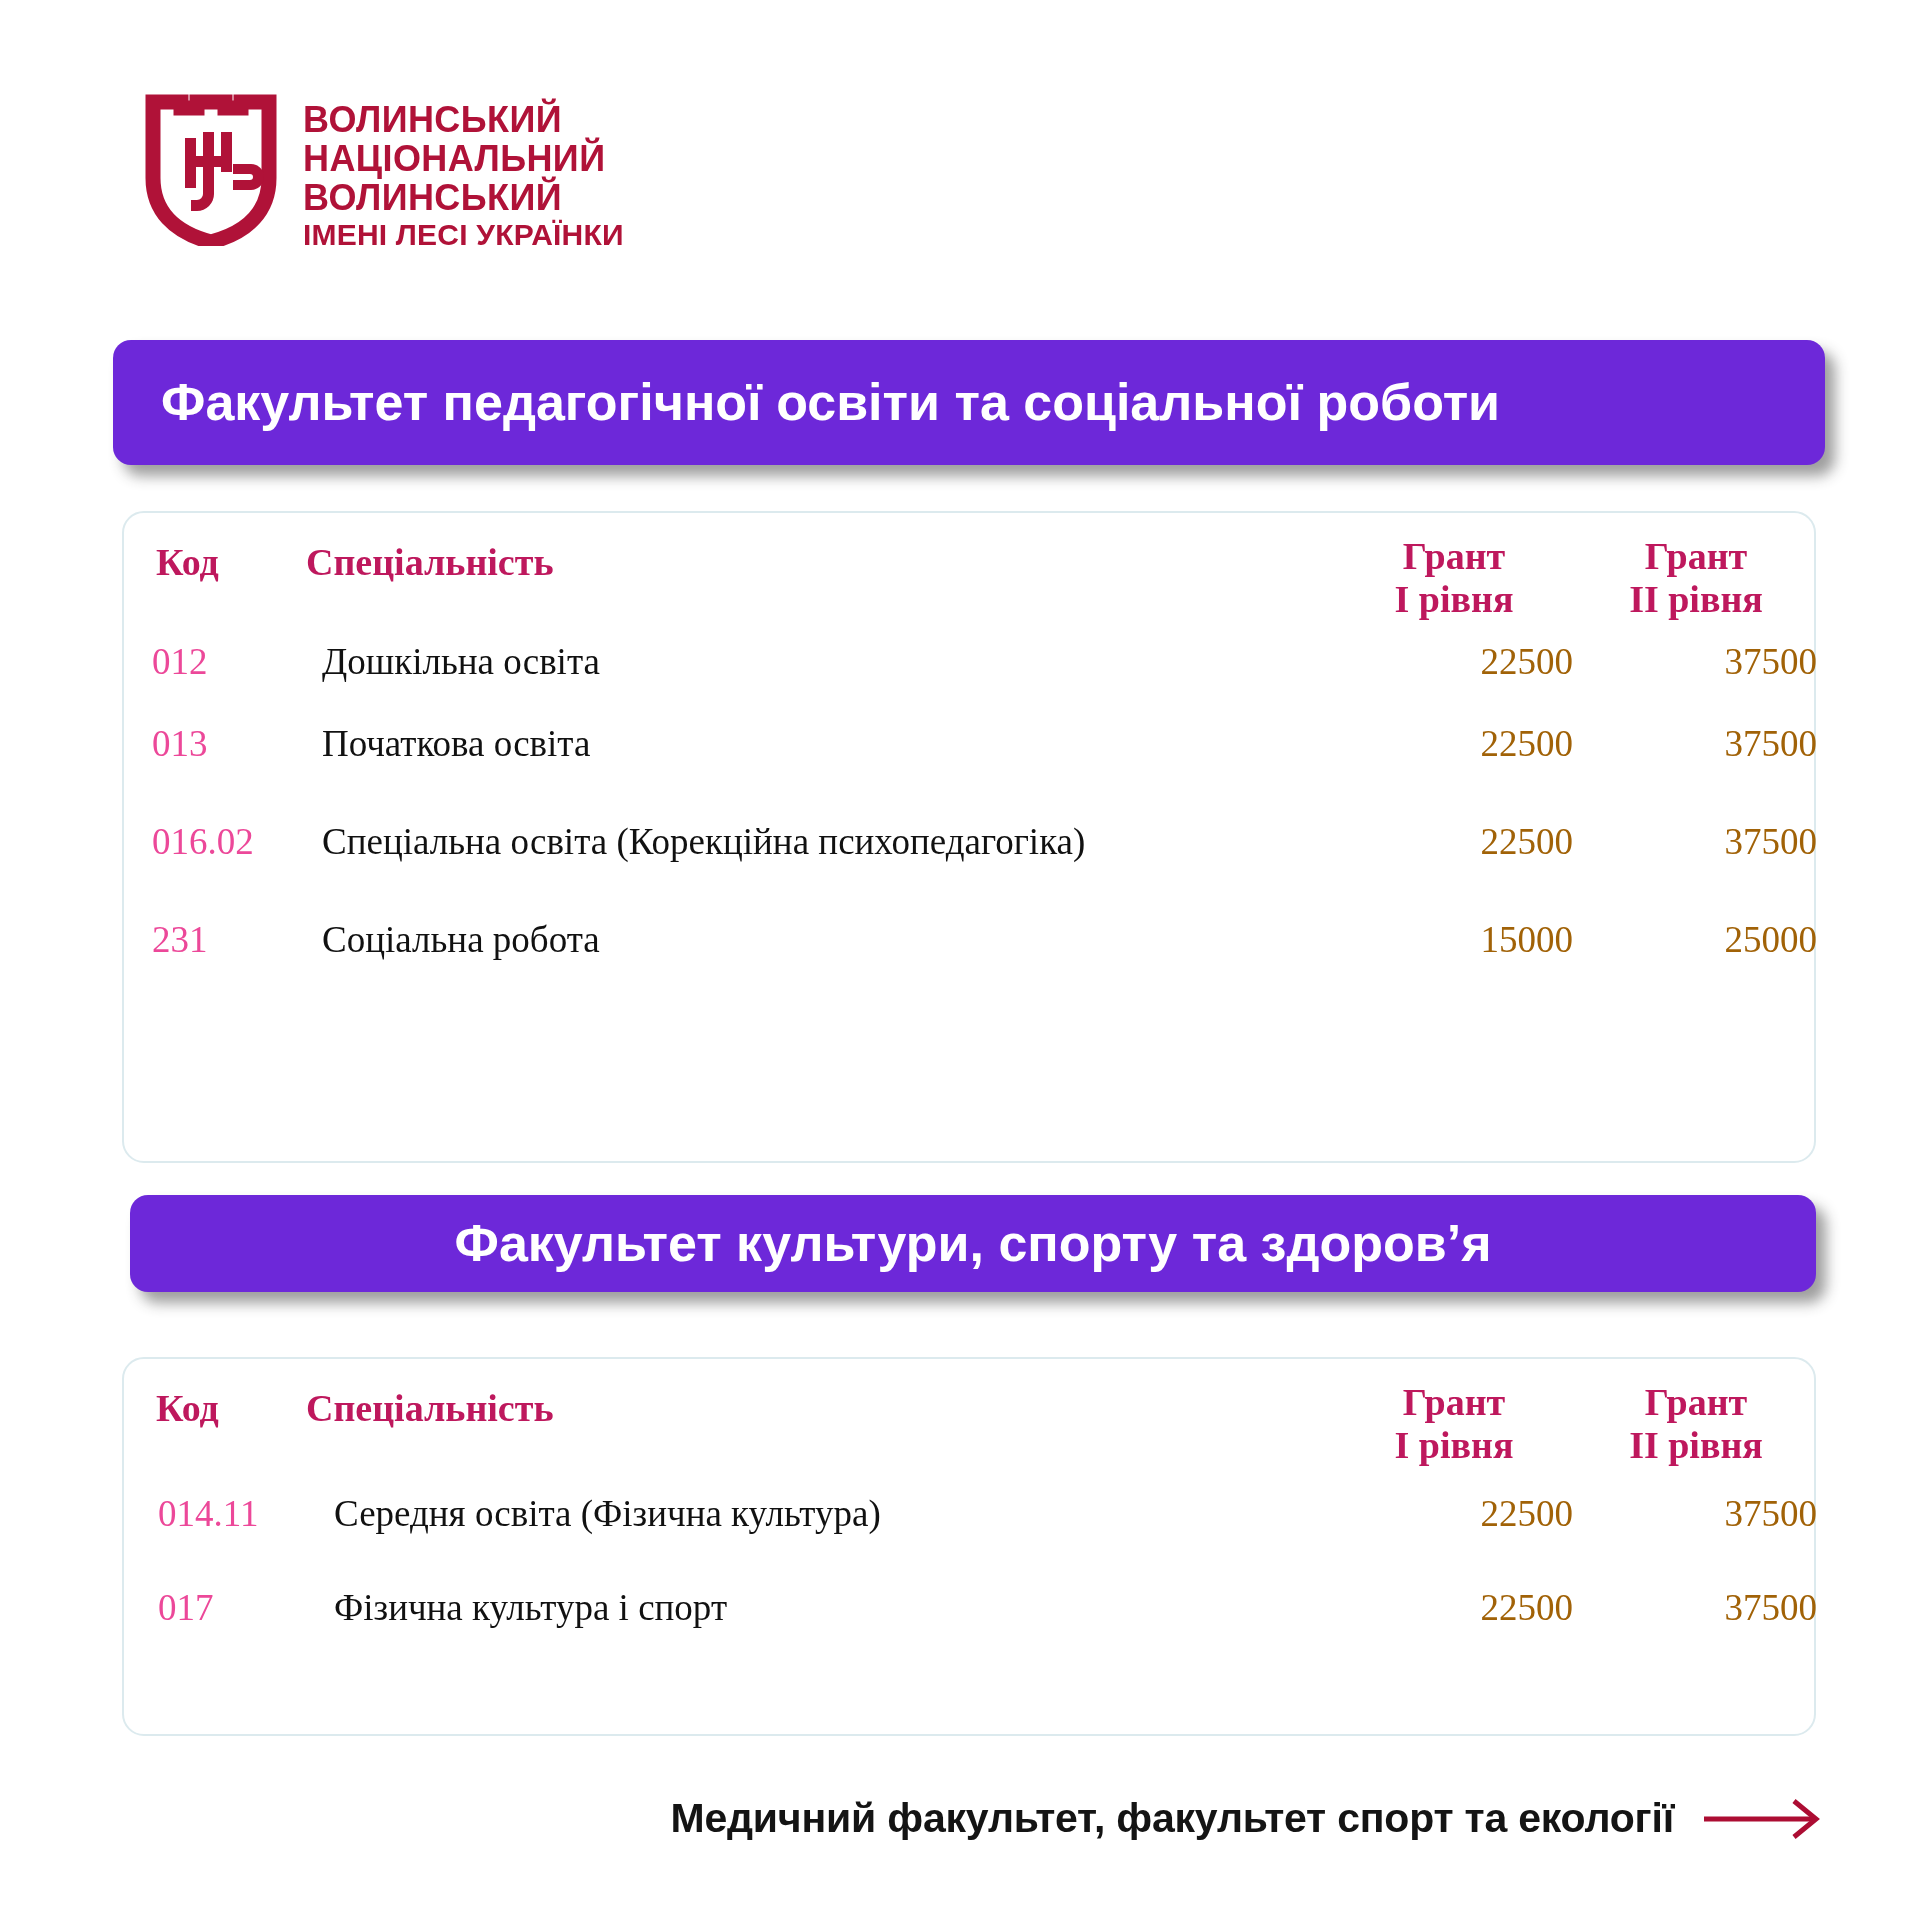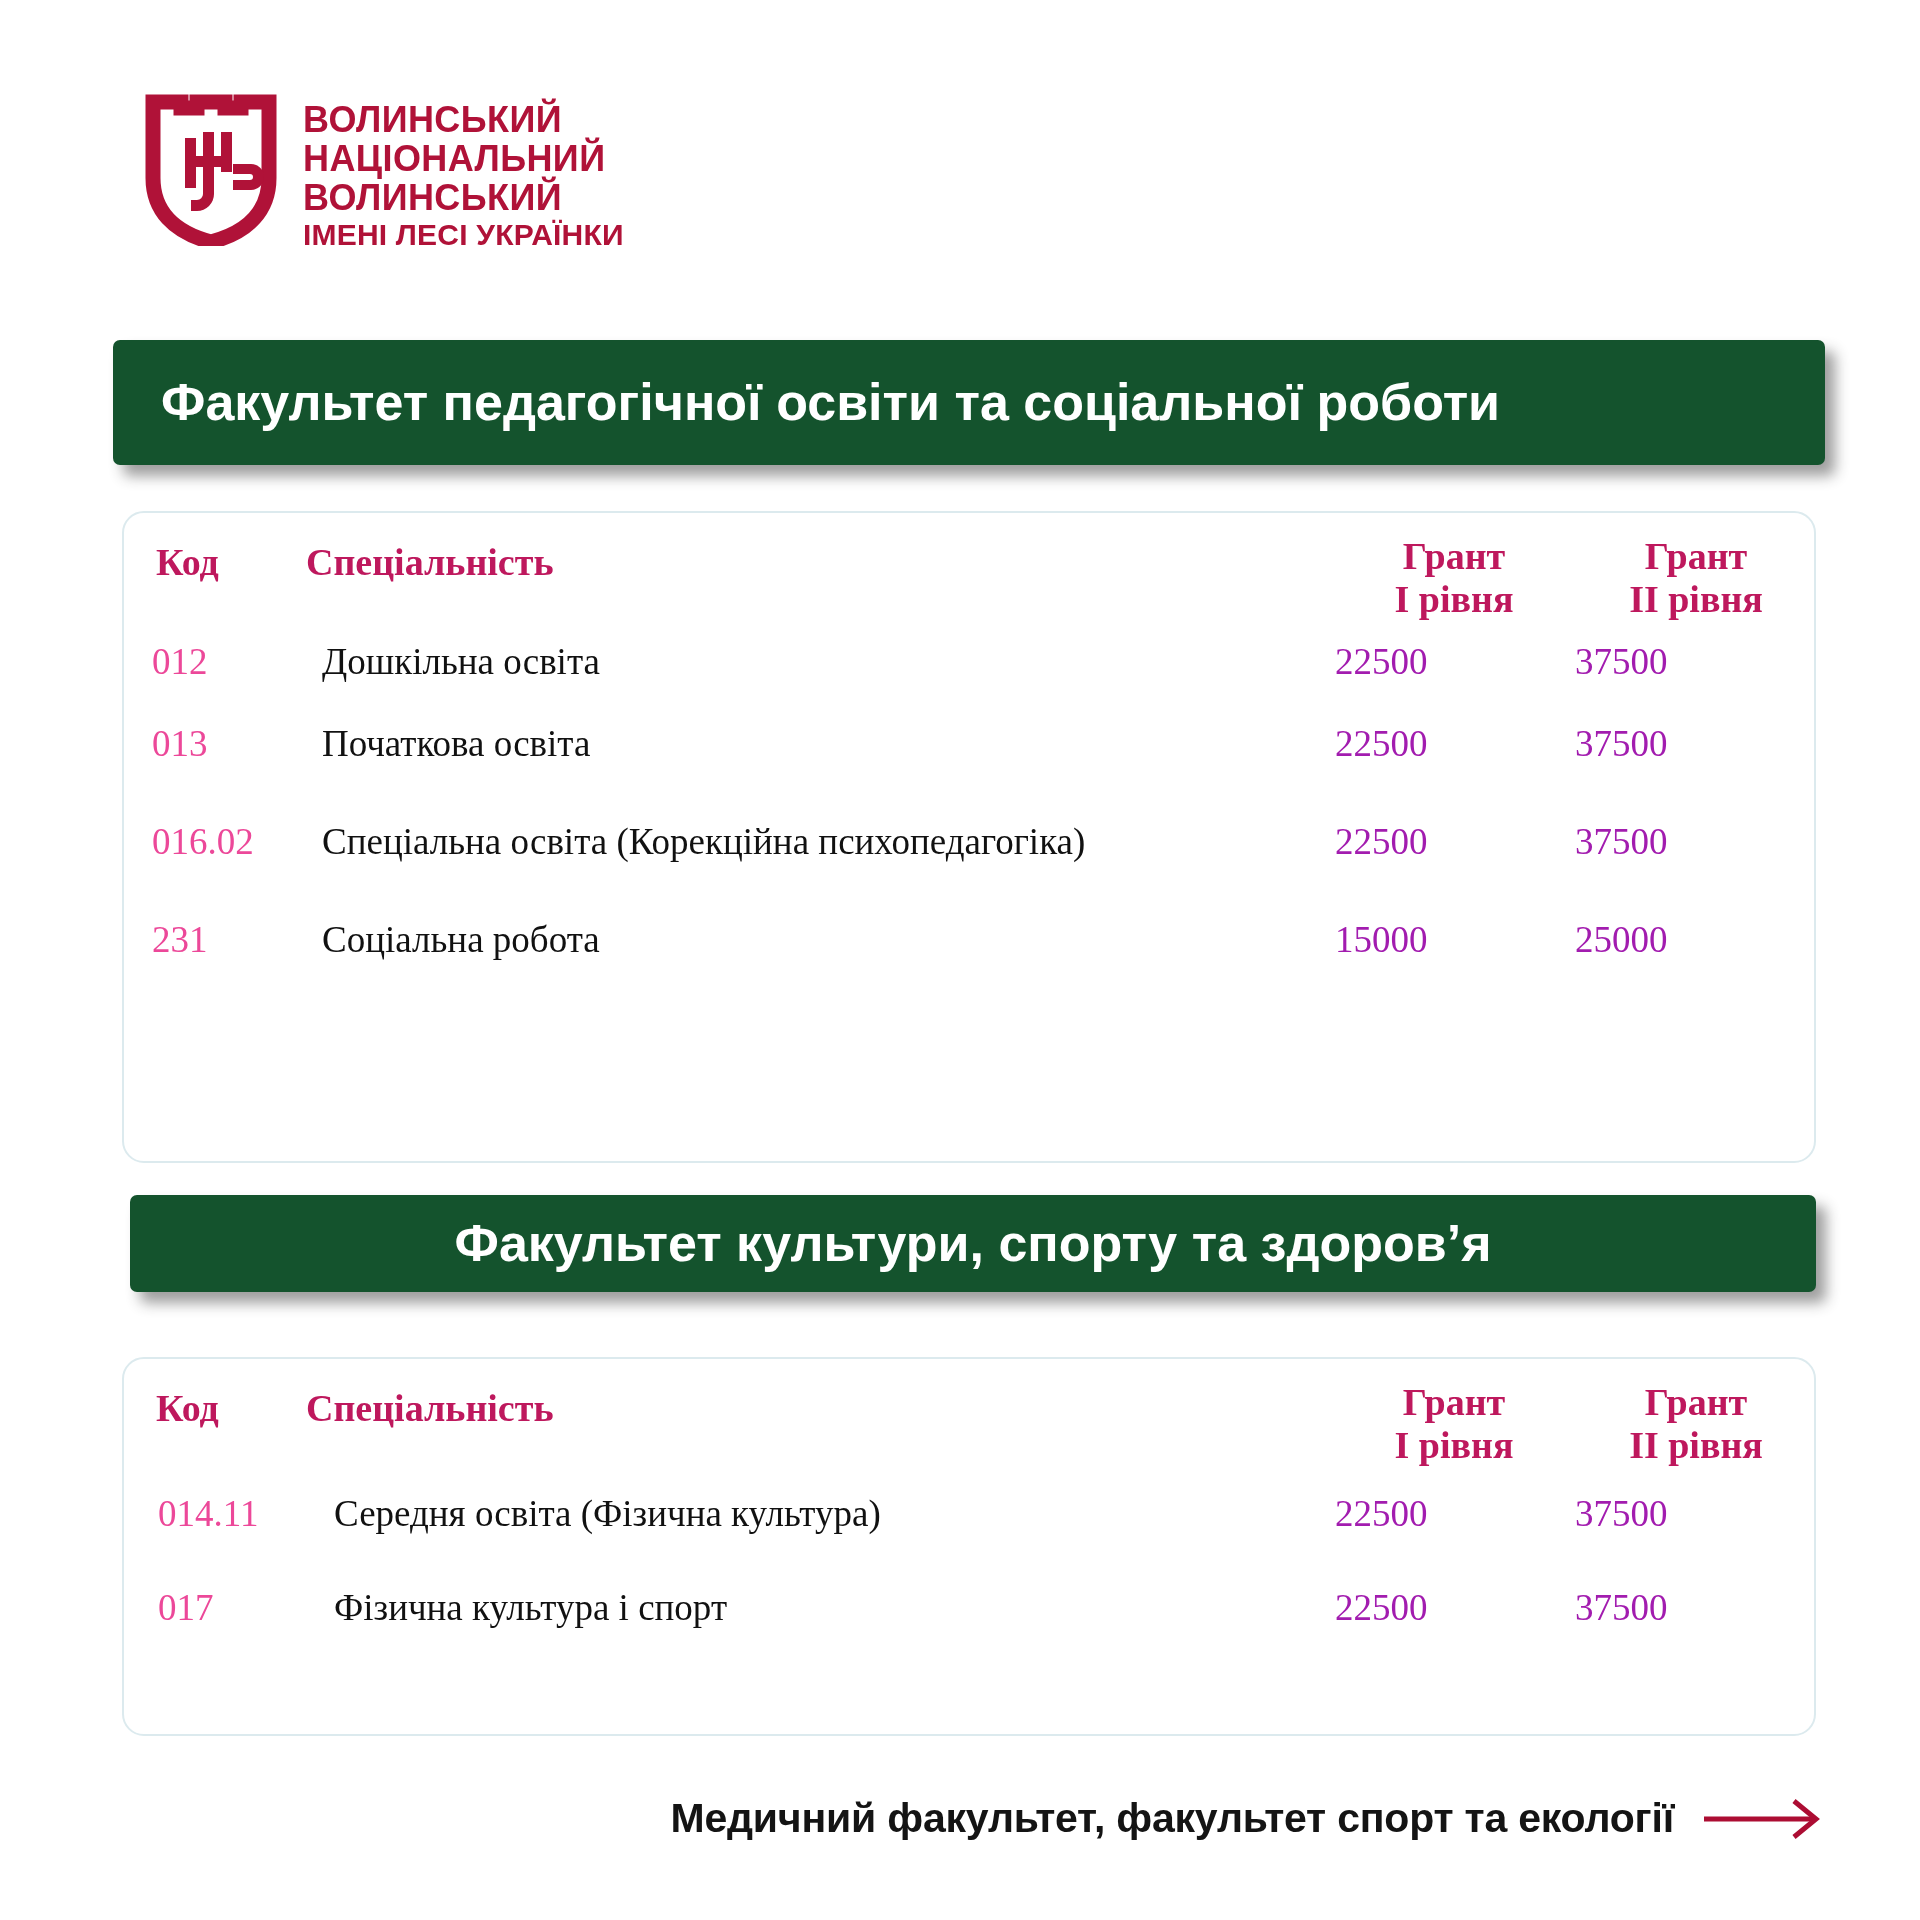--- a/index.html
+++ b/index.html
@@ -50,22 +50,22 @@
   .logo-line.small {
     font-size: 30px;
     letter-spacing: 0.2px;
     padding-top: 2px;
   }
 
   
   .banner {
     position: absolute;
     box-sizing: border-box;
-    background: #14532d;
-    border-radius: 7px;
+    background: #6d28d9;
+    border-radius: 18px;
     display: flex;
     align-items: center;
     box-shadow: 10px 11px 14px rgba(40,40,40,0.45);
     overflow: hidden;
   }
   .banner-title {
     color: #ffffff;
     font-weight: bold;
     font-size: 52px;
     line-height: 1.05;
@@ -143,22 +143,22 @@
   td.td-spec {
     font-size: 37px;
     color: #111111;
     text-align: left;
     padding-left: 28px;
     vertical-align: middle;
     line-height: 1.22;
   }
   td.td-val {
     font-size: 37px;
-    color: #a21caf;
-    text-align: left;
+    color: #a16207;
+    text-align: right;
     vertical-align: middle;
   }
   tr.data-row td { height: 80px; }
   #card-1 tr.data-row.tall td { height: 112px; }
   #card-2 tr.data-row td { height: 92px; }
   #card-2 td.td-code { padding-left: 34px; }
   #card-2 td.td-spec { padding-left: 40px; }
 
   
   .footer {

